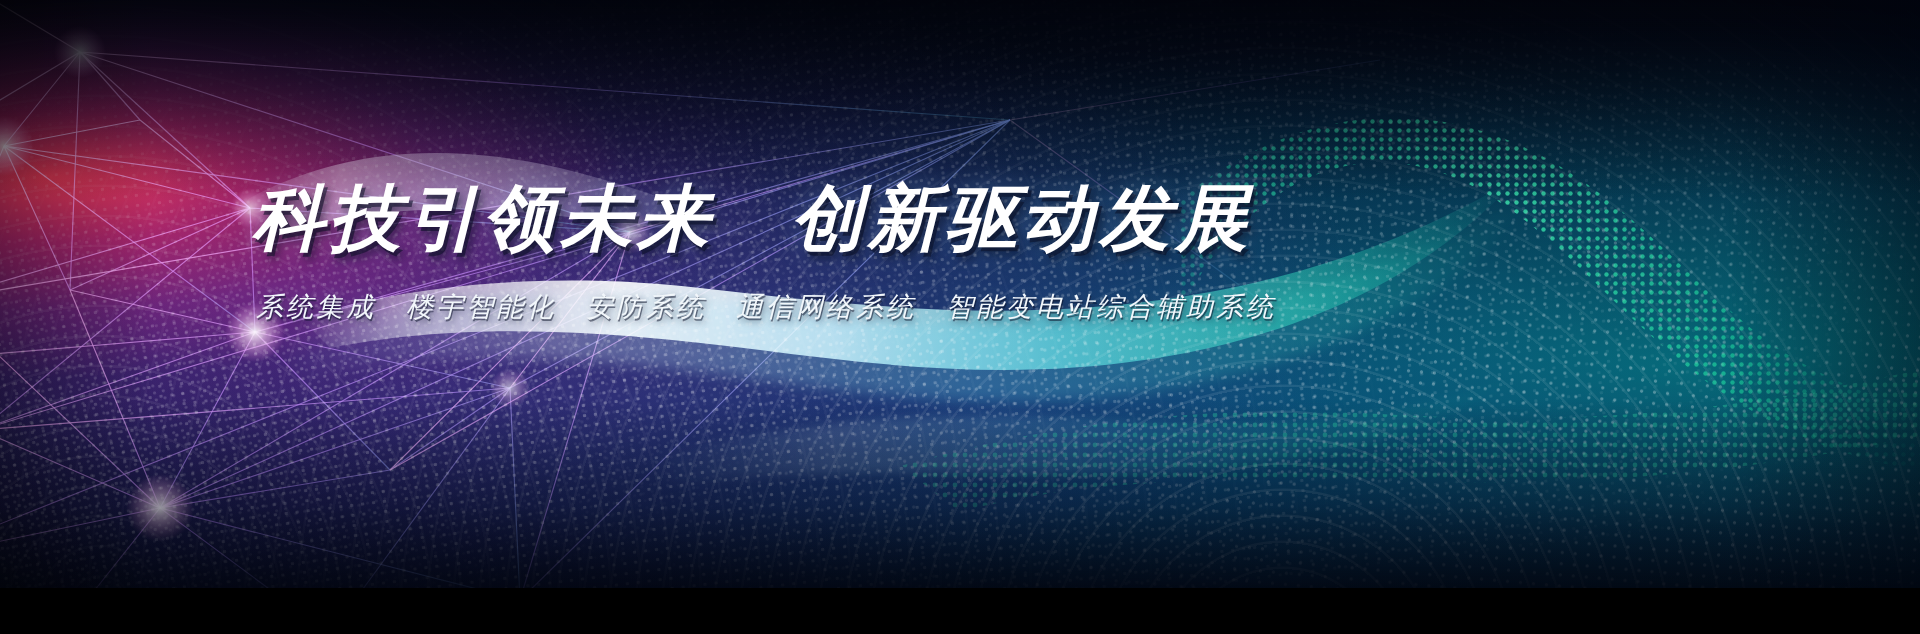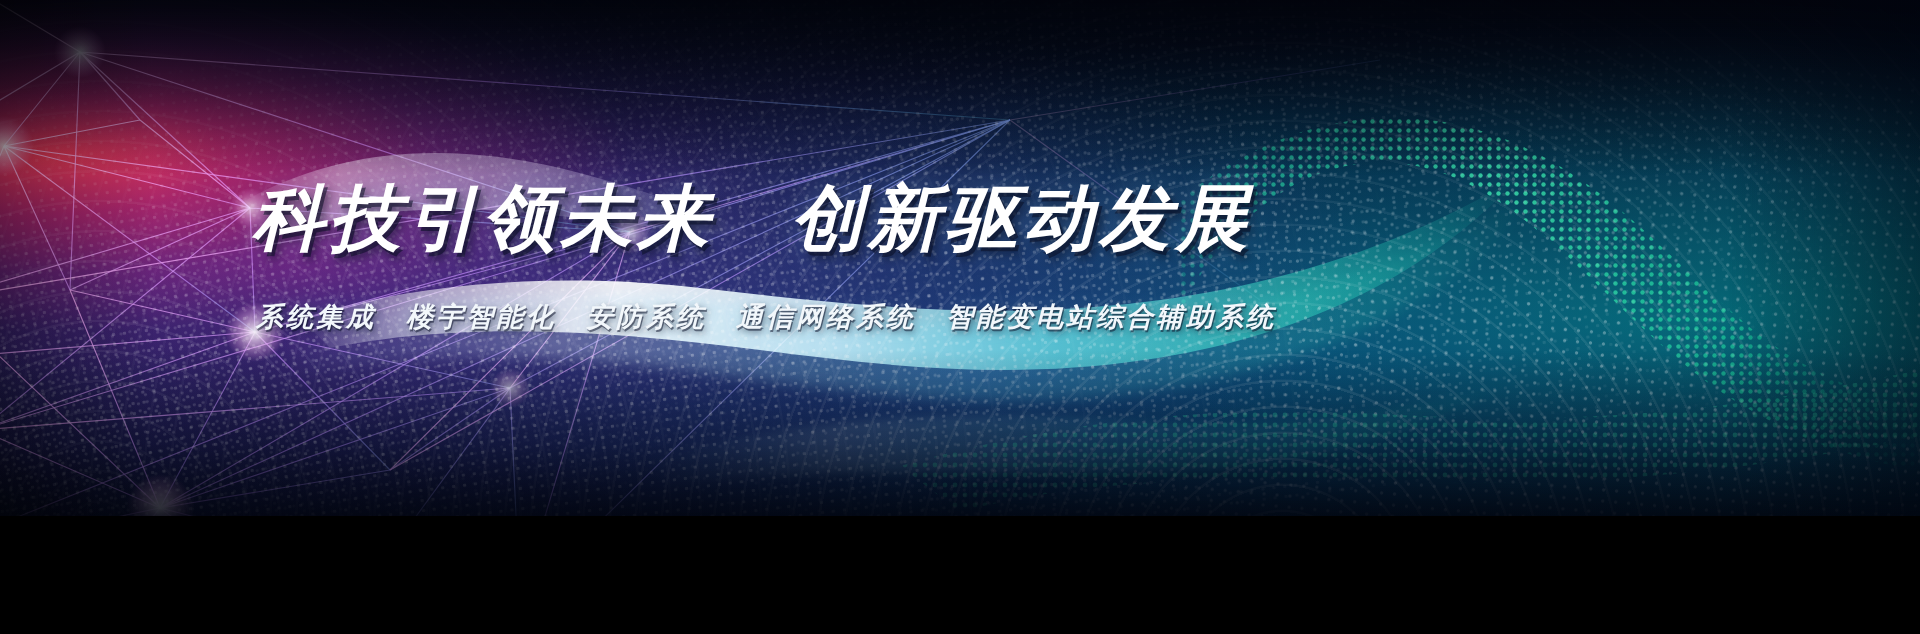--- a/index.html
+++ b/index.html
@@ -1,20 +1,20 @@
 <!DOCTYPE html>
 <html><head>
 <meta charset="utf-8">
 <style>
   html,body{margin:0;padding:0;background:#000;}
   body{font-family:"Liberation Sans","DejaVu Sans",sans-serif;}
 
   .banner{
     position:relative;
-    width:1920px;height:516px;
+    width:1920px;height:588px;
     overflow:hidden;
     background:#050a1c;
   }
 
   
   .bg-base{
     position:absolute;inset:0;
     background:
       linear-gradient(180deg,#03060f 0%, #061026 22%, #07142c 48%, #061226 75%, #04091a 100%);
   }
@@ -118,23 +118,23 @@
     color:#ffffff;
     letter-spacing:5px;
     line-height:1.02;
     white-space:pre;
     text-shadow:
       3px 4px 0 rgba(10,14,36,0.55),
       5px 7px 10px rgba(4,8,24,0.55),
       0 0 26px rgba(150,210,255,0.30);
   }
   .subtitle{
-    margin:44px 0 0 4px;
+    margin:34px 0 0 4px;
     font-size:27px;
-    font-weight:700;
+    font-weight:400;
     font-style:italic;
     color:#f2f7fb;
     letter-spacing:3px;
     white-space:pre;
     text-shadow:
       1px 2px 0 rgba(10,16,40,0.50),
       2px 3px 7px rgba(4,10,28,0.55),
       0 0 16px rgba(170,225,255,0.26);
   }
 </style>

